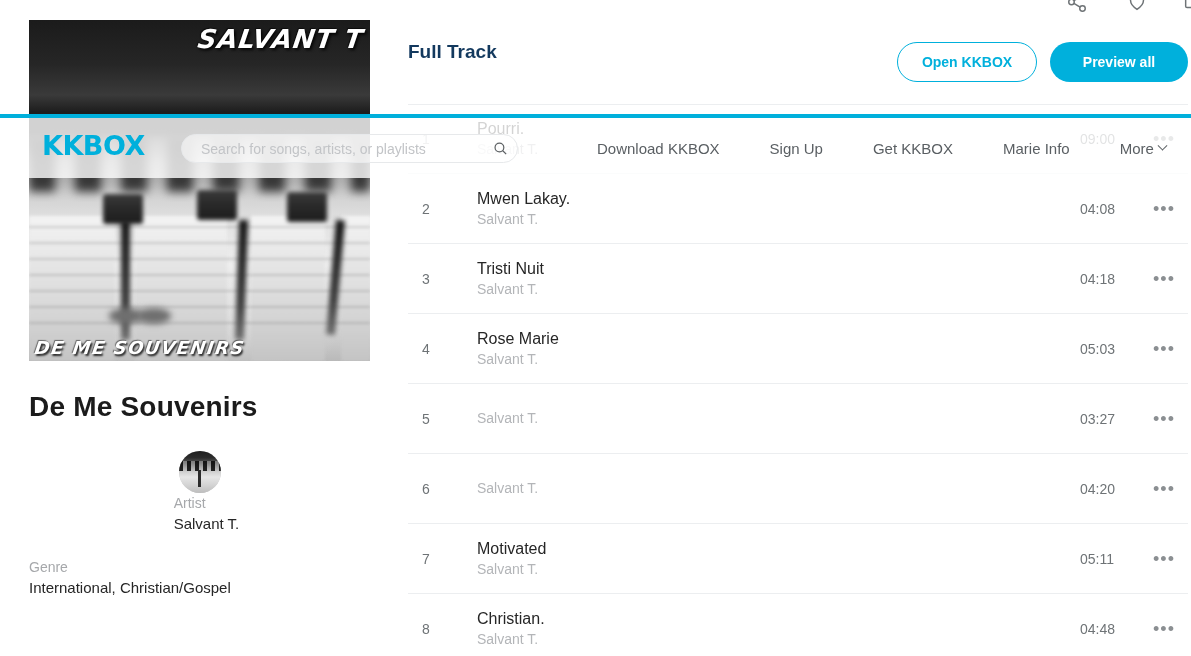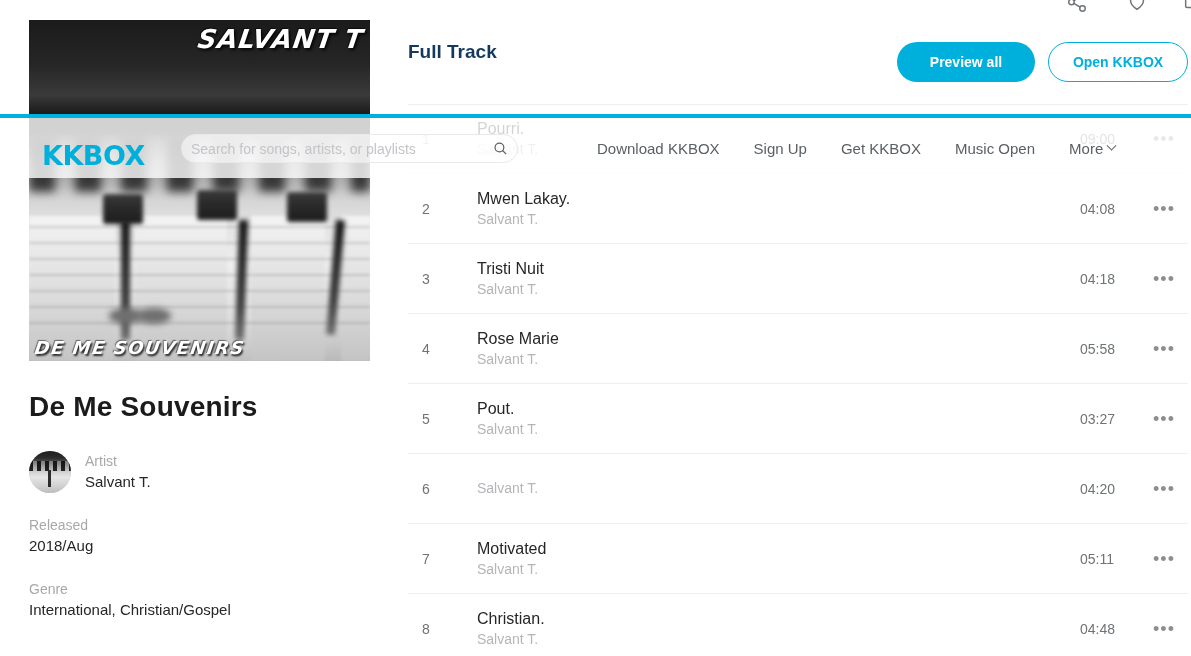--- a/index.html
+++ b/index.html
@@ -171,20 +171,21 @@
     font-size: 28px;
     font-weight: 700;
     color: #1b1b1b;
     letter-spacing: 0.2px;
   }
 
   .artist-block {
     margin-top: 28px;
     display: flex;
     align-items: center;
+    flex-direction: column;
   }
   .avatar {
     width: 42px;
     height: 42px;
     border-radius: 50%;
     overflow: hidden;
     position: relative;
     background: #cfcfcf;
     flex: 0 0 auto;
   }
@@ -346,21 +347,21 @@
   .header-inner {
     position: relative;
     height: 60px;
     display: flex;
     align-items: center;
   }
 
   .logo {
     position: absolute;
     left: 42px;
-    top: 22px;
+    top: 12px;
     font-family: "DejaVu Sans", sans-serif;
     font-size: 27px;
     font-weight: 700;
     color: #00b0dc;
     letter-spacing: -0.5px;
   }
 
   .search-box {
     position: absolute;
     left: 181px;
@@ -375,41 +376,41 @@
     z-index: 21;
   }
   .search-input {
     flex: 1 1 auto;
     border: none;
     outline: none;
     background: transparent;
     font-family: "Liberation Sans", sans-serif;
     font-size: 14px;
     color: #15803d;
-    padding-left: 9px;
+    padding-left: 19px;
   }
   .search-input::placeholder { color: #c2c4c7; }
   .search-icon {
     flex: 0 0 auto;
     width: 34px;
     display: flex;
     align-items: center;
     justify-content: center;
     color: #5c6063;
     cursor: pointer;
   }
 
   .nav {
     position: absolute;
     left: 580px;
     top: 0;
     height: 60px;
     display: flex;
     align-items: center;
-    gap: 0;
+    gap: 16px;
   }
   .nav-item {
     font-size: 15px;
     color: #5a5f63;
     padding: 0 17px;
     cursor: pointer;
     white-space: nowrap;
     display: flex;
     align-items: center;
     gap: 5px;
@@ -479,37 +480,33 @@
         <div class="avatar-inner"></div>
         <div class="avatar-knobs"></div>
         <div class="avatar-slot"></div>
       </div>
       <div class="artist-text">
         <div class="meta-label">Artist</div>
         <div class="meta-value">Salvant T.</div>
       </div>
     </div>
 
-    <div class="meta-group">
-      <div class="meta-label">Released</div>
-      <div class="meta-value">2018/Aug</div>
-    </div>
 
     <div class="meta-group">
       <div class="meta-label">Genre</div>
       <div class="meta-value">International,  Christian/Gospel</div>
     </div>
   </div>
 
   <div class="track-col">
     <div class="full-track-title">Full Track</div>
 
     <div class="action-btns">
+      <div class="btn btn-outline">Open KKBOX</div>
       <div class="btn btn-primary">Preview all</div>
-      <div class="btn btn-outline">Open KKBOX</div>
     </div>
 
     <div class="track-list" id="track-list">
         <div class="track-row">
           <div class="tr-num">1</div>
           <div class="tr-info">
             <div class="tr-name">Pourri.</div>
             <div class="tr-artist">Salvant T.</div>
           </div>
           <div class="tr-dur">09:00</div>
@@ -532,27 +529,26 @@
           </div>
           <div class="tr-dur">04:18</div>
           <div class="tr-more">•••</div>
         </div>
         <div class="track-row">
           <div class="tr-num">4</div>
           <div class="tr-info">
             <div class="tr-name">Rose Marie</div>
             <div class="tr-artist">Salvant T.</div>
           </div>
-          <div class="tr-dur">05:58</div>
+          <div class="tr-dur">05:03</div>
           <div class="tr-more">•••</div>
         </div>
         <div class="track-row">
           <div class="tr-num">5</div>
           <div class="tr-info">
-            <div class="tr-name">Pout.</div>
             <div class="tr-artist">Salvant T.</div>
           </div>
           <div class="tr-dur">03:27</div>
           <div class="tr-more">•••</div>
         </div>
         <div class="track-row">
           <div class="tr-num">6</div>
           <div class="tr-info">
             <div class="tr-artist">Salvant T.</div>
           </div>
@@ -587,21 +583,21 @@
           <div class="nav-item">
             <span>Download KKBOX</span>
           </div>
           <div class="nav-item">
             <span>Sign Up</span>
           </div>
           <div class="nav-item">
             <span>Get KKBOX</span>
           </div>
           <div class="nav-item">
-            <span>Music Open</span>
+            <span>Marie Info</span>
           </div>
           <div class="nav-item">
             <span>More</span>
             <span class="chev"></span>
           </div>
         </div>
     </div>
   </div>
 
   <div class="search-box">

